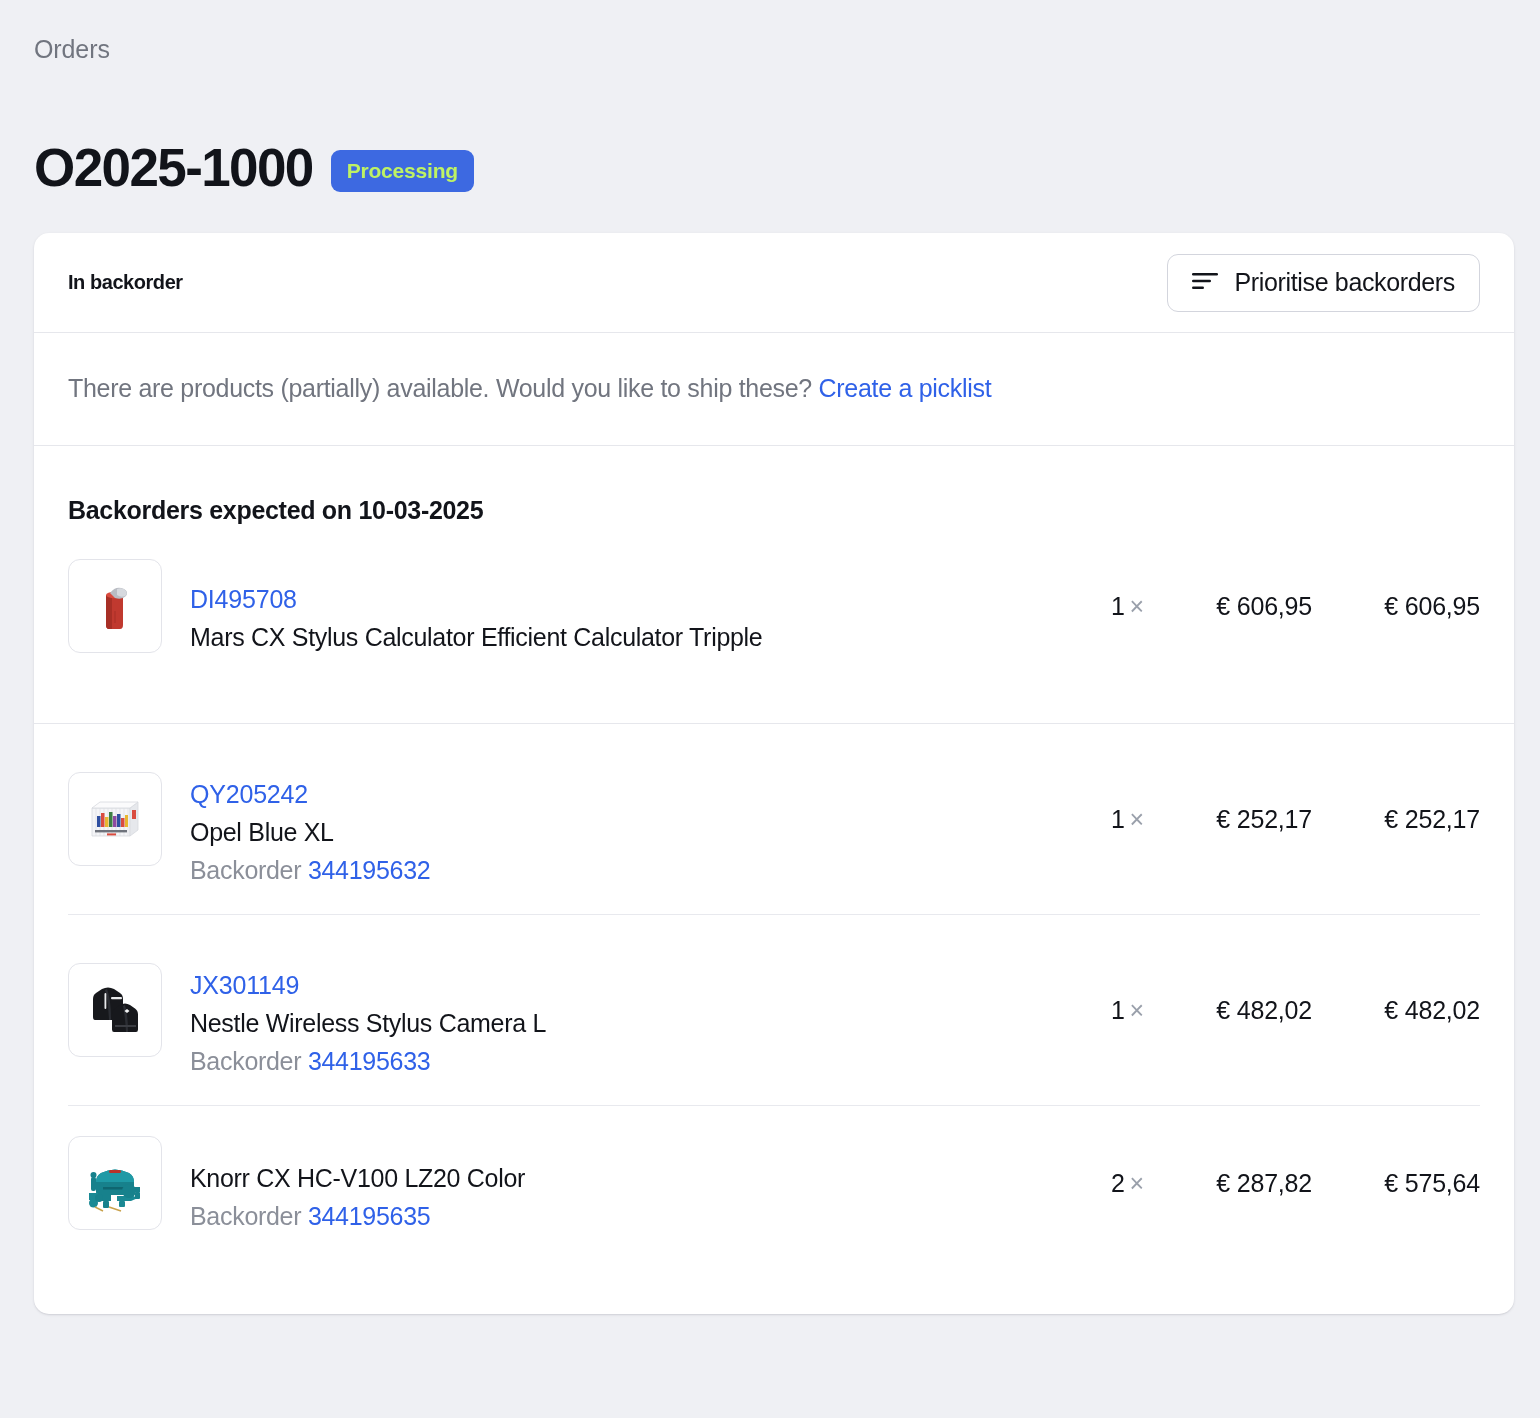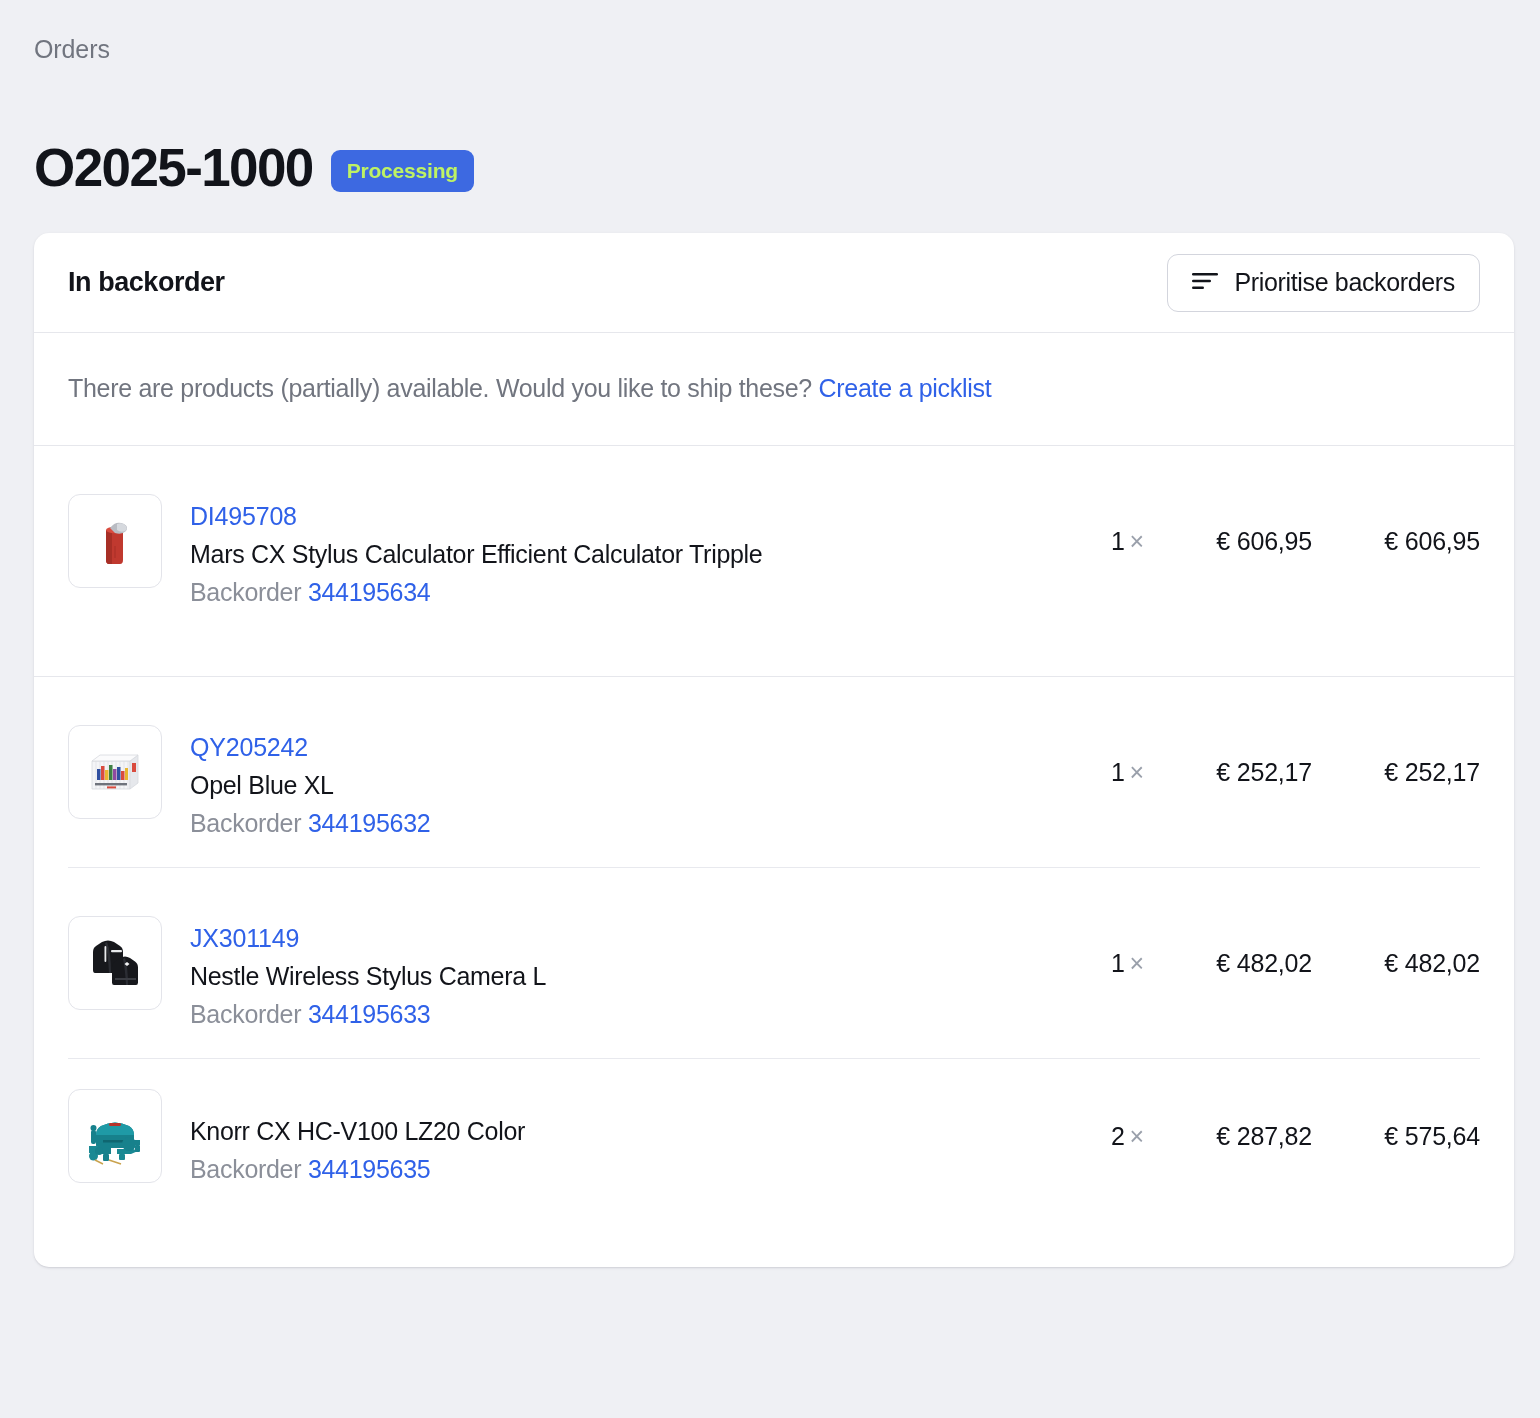--- a/index.html
+++ b/index.html
@@ -77,21 +77,21 @@
 
   .card-header {
     height: 100px;
     padding: 0 34px;
     display: flex;
     align-items: center;
     justify-content: space-between;
     border-bottom: 1px solid #e6e7ec;
   }
   .card-title {
-    font-size: 27px;
+    font-size: 20px;
     font-weight: 700;
     color: #12141a;
     letter-spacing: -0.45px;
   }
 
   .prioritise-btn {
     display: inline-flex;
     align-items: center;
     gap: 16px;
     height: 58px;
@@ -251,40 +251,37 @@
         <span class="prioritise-label">Prioritise backorders</span>
       </button>
     </div>
 
     <div class="notice">
       <span>There are products (partially) available. Would you like to ship these?</span>
       <a href="#">Create a picklist</a>
     </div>
 
     <div class="group expected">
+      <div class="group-heading">Backorders expected on 10-03-2025</div>
       <div class="line-items">
 
         <div class="line-item">
           <div class="thumb">
             <svg width="62" height="62" viewBox="0 0 62 62" aria-hidden="true">
               <path d="M22 20 h17 v30 q0 4 -3 4 h-11 q-3 0 -3 -4 z" fill="#c0392f"></path>
               <path d="M22 20 h6 v34 h-3 q-3 0 -3 -4 z" fill="#a72f26"></path>
               <ellipse cx="30.5" cy="20" rx="8.5" ry="3.2" fill="#d94b3e"></ellipse>
               <path d="M26 18 q6 -8 14 -4 q5 3 2 7 q-4 4 -11 2 z" fill="#b9bcc3"></path>
               <path d="M33 14 q6 -2 9 2 q2 3 -1 5 q-4 2 -8 -1 z" fill="#d6d9de"></path>
               <line x1="31" y1="36" x2="31" y2="48" stroke="#8e241c" stroke-width="0.9" opacity="0.55"></line>
             </svg>
           </div>
           <div class="item-info">
             <a href="#" class="item-sku">DI495708</a>
             <div class="item-name">Mars CX Stylus Calculator Efficient Calculator Tripple</div>
-            <div class="item-backorder">
-              <span>Backorder</span>
-              <a href="#">344195634</a>
-            </div>
           </div>
           <div class="item-qty">
             <span>1</span><span class="times">×</span>
           </div>
           <div class="item-price">€ 606,95</div>
           <div class="item-total">€ 606,95</div>
         </div>
 
       </div>
     </div>

